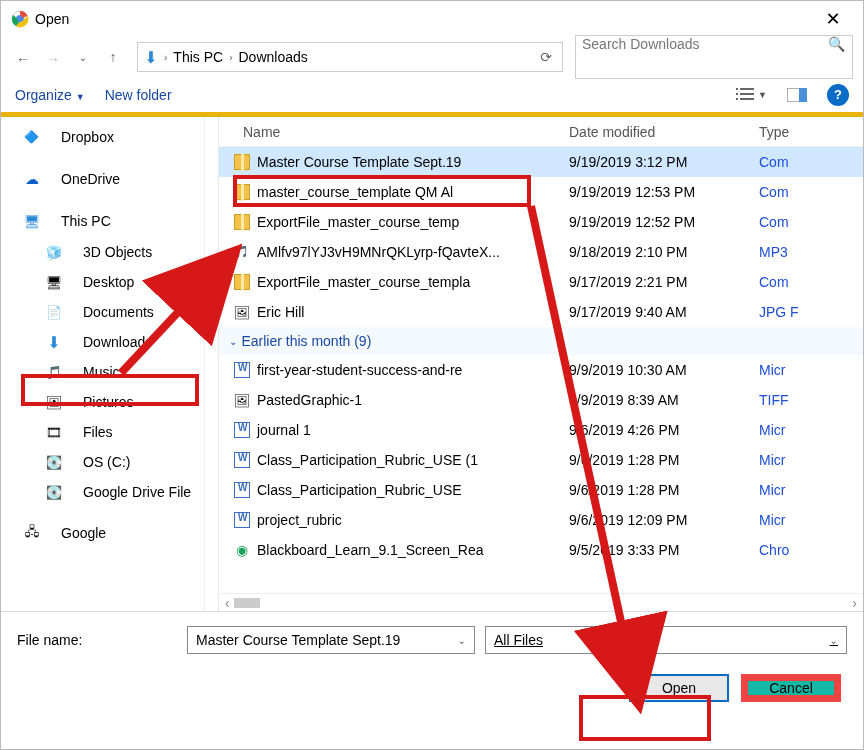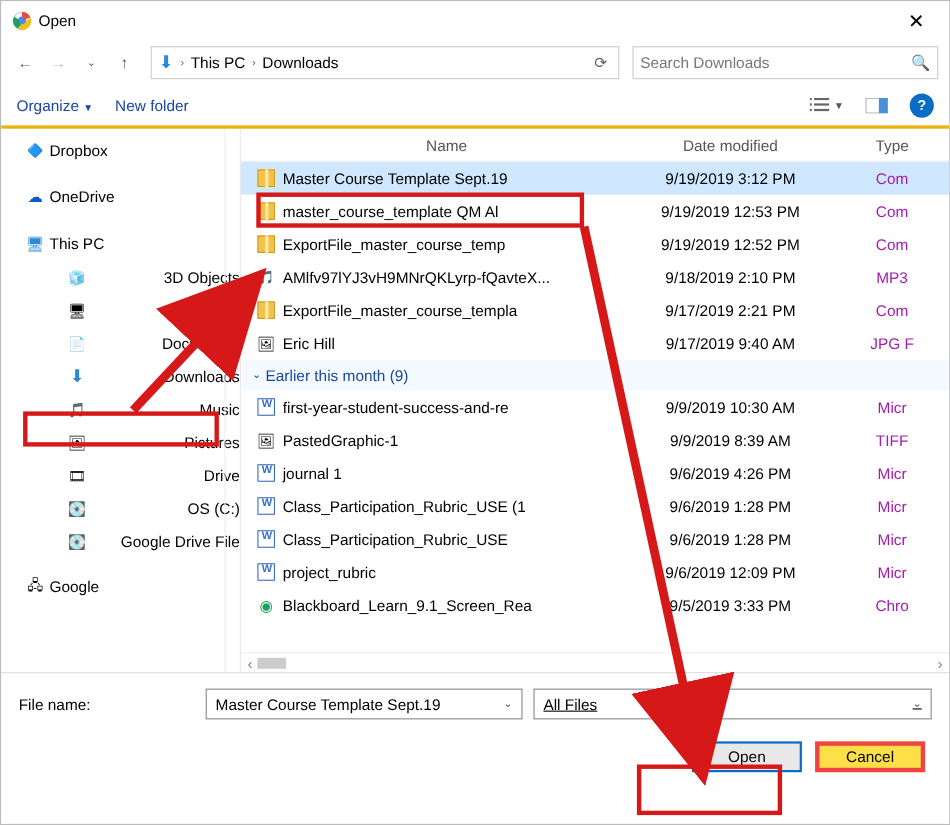--- a/index.html
+++ b/index.html
@@ -11,63 +11,63 @@
   .titlebar .title-text { margin-left: 6px; flex: 1; }
   .titlebar .close { width: 40px; text-align: center; font-size: 18px; }
 
   
   .navrow { display: flex; align-items: center; height: 40px; padding: 0 10px; gap: 6px; }
   .navrow .navbtn { width: 24px; height: 24px; display: flex; align-items: center; justify-content: center; color: #5a5a5a; }
   .breadcrumb { flex: 1; display: flex; align-items: center; border: 1px solid #ccc; height: 30px; margin: 0 6px; padding: 0 4px; gap: 4px; }
   .crumb { padding: 0 2px; }
   .crumb-sep { color: #666; font-size: 10px; }
   .refresh { width: 24px; text-align: center; color: #666; }
-  .searchbox { width: 278px; border: 1px solid #ccc; height: 30px; display: flex; align-items: center; padding: 0 6px; color: #777; }
+  .searchbox { width: 278px; border: 1px solid #ccc; height: 44px; display: flex; align-items: flex-start; padding: 0 6px; color: #777; }
   .searchbox .mag { margin-left: auto; color: #555; }
 
   
-  .toolrow { display: flex; align-items: center; height: 40px; border-bottom: 3px solid #eab308; padding: 0 14px; gap: 20px; color: #1a48a1; }
+  .toolrow { display: flex; align-items: center; height: 40px; border-bottom: 5px solid #eab308; padding: 0 14px; gap: 20px; color: #1a48a1; }
   .toolrow .spacer { flex: 1; }
   .toolrow .viewbtn { color: #555; display: flex; align-items: center; gap: 4px; }
   .help-circle { width: 22px; height: 22px; border-radius: 50%; background: #0b6cc7; color: #fff; display: flex; align-items: center; justify-content: center; font-weight: bold; font-size: 13px; }
 
   
   .main { display: flex; height: 495px; border-bottom: 1px solid #ddd; }
   .sidebar { width: 218px; border-right: 1px solid #e8e8e8; overflow: hidden; padding-top: 4px; position: relative; }
-  .sidebar .item { display: flex; align-items: center; height: 32px; padding-left: 22px; gap: 4px; white-space: nowrap; }
-  .sidebar .item.sub { padding-left: 60px; height: 30px; justify-content: space-between; }
+  .sidebar .item { display: flex; align-items: center; height: 32px; padding-left: 22px; gap: 20px; white-space: nowrap; }
+  .sidebar .item.sub { padding-left: 44px; height: 30px; }
   .sidebar .sep { height: 10px; }
   .sidebar .scroll-ind { position: absolute; right: 0; top: 0; width: 14px; height: 100%; border-left: 1px solid #eee; }
 
-  .filelist { flex: 1; display: flex; flex-direction: column; overflow: hidden; text-align: center; }
+  .filelist { flex: 1; display: flex; flex-direction: column; overflow: hidden; }
   .colhead { display: flex; height: 30px; align-items: center; color: #555; border-bottom: 1px solid #eee; }
   .col-name { width: 350px; padding-left: 24px; }
   .col-date { width: 190px; }
   .col-type { flex: 1; }
   .rows { flex: 1; overflow: hidden; position: relative; }
   .row { display: flex; align-items: center; height: 30px; }
   .row.selected { background: #cfe7ff; }
   .cell-name { width: 350px; padding-left: 14px; display: flex; align-items: center; gap: 6px; white-space: nowrap; overflow: hidden; }
   .cell-date { width: 190px; color: #000000; }
-  .cell-type { flex: 1; color: #a21caf; }
+  .cell-type { flex: 1; color: #1d4ed8; }
   .grouphead { color: #1a48a1; padding: 6px 0 6px 10px; display: flex; align-items: center; gap: 4px; background: #f4faff; }
   .hscroll { height: 18px; border-top: 1px solid #eee; display: flex; align-items: center; padding: 0 6px; color: #888; font-size: 12px; }
   .hscroll .thumb { width: 26px; height: 10px; background: #ccc; margin-left: 4px; }
   .hscroll .right { margin-left: auto; }
 
   
   .bottom { padding: 14px 16px 8px 16px; }
   .fname-row { display: flex; align-items: center; gap: 10px; margin-bottom: 20px; }
   .fname-row .lbl { width: 160px; text-align: left; }
   .combo { border: 1px solid #888; height: 28px; display: flex; align-items: center; padding: 0 8px; background: #fff; }
   .combo .arrow { margin-left: auto; font-size: 10px; color: #555; }
   .fname-combo { flex: 1; max-width: 288px; }
   .filter-combo { flex: 1; text-decoration: underline; }
   .btn-row { display: flex; gap: 12px; justify-content: flex-end; padding-right: 6px; }
-  .btn { width: 100px; height: 28px; border: 4px solid #ef4444; background: #fde047; display: flex; align-items: center; justify-content: center; }
+  .btn { width: 100px; height: 28px; border: 7px solid #ef4444; background: #14b8a6; display: flex; align-items: center; justify-content: center; }
   .btn.default { border: 2px solid #0b6cc7; background: #e8e8e8; }
 
   
   .annot-box { position: absolute; border: 4px solid #d61818; pointer-events: none; }
   .arrow-svg { position: absolute; pointer-events: none; }
 
   
   .ic { width: 18px; height: 18px; display: inline-flex; align-items: center; justify-content: center; font-size: 14px; }
   .ic-zip { background: #f4c24b; width: 16px; height: 16px; border: 1px solid #caa020; display: inline-block; position: relative; }
   .ic-zip::after { content: ""; position: absolute; left: 6px; top: -1px; width: 3px; height: 18px; background: #ffe9a8; }
@@ -186,21 +186,21 @@
       <div class="item sub">
           <span class="ic ic-music"></span>
           <span>Music</span>
         </div>
       <div class="item sub">
           <span class="ic ic-pics"></span>
           <span>Pictures</span>
         </div>
       <div class="item sub">
           <span class="ic ic-vid"></span>
-          <span>Drive</span>
+          <span>Files</span>
         </div>
       <div class="item sub">
           <span class="ic ic-disk"></span>
           <span>OS (C:)</span>
         </div>
       <div class="item sub">
           <span class="ic ic-disk"></span>
           <span>Google Drive File</span>
         </div>
       <div class="sep"></div>

